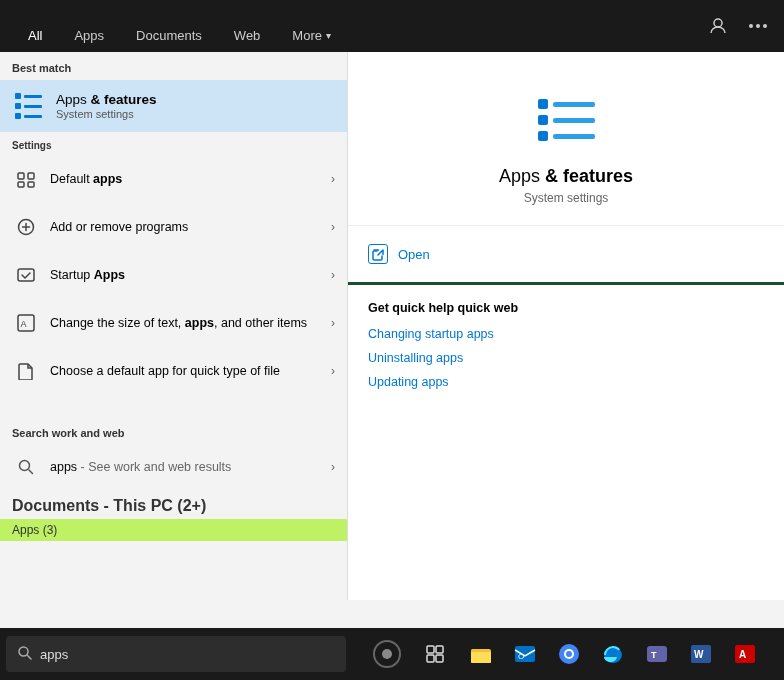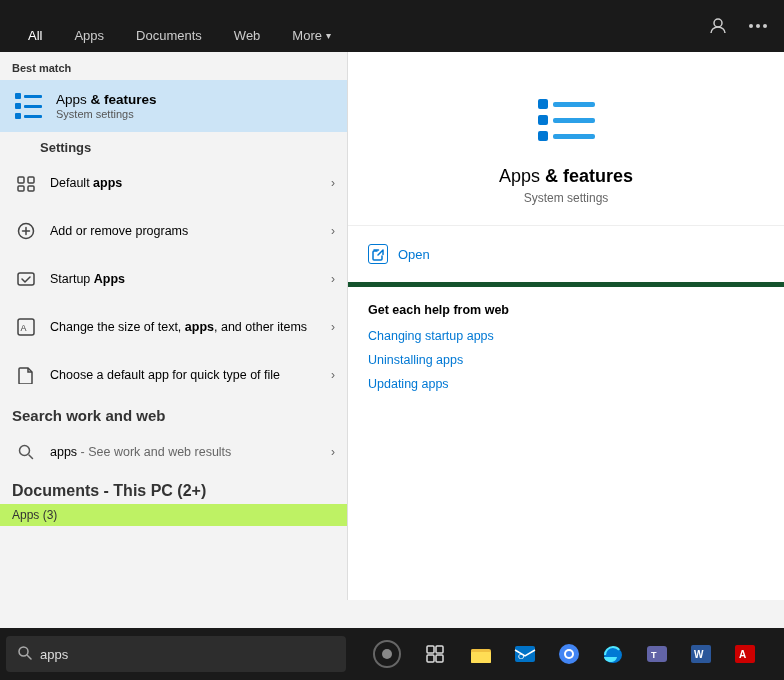--- a/index.html
+++ b/index.html
@@ -112,26 +112,25 @@
       background: #0078d4;
       border-radius: 1px;
     }
     .best-match-text { flex: 1; }
     .best-match-title { font-size: 13.5px; color: #000; }
     .best-match-title b { font-weight: 700; }
     .best-match-sub { font-size: 11px; color: #555; margin-top: 1px; }
 
     
     .settings-label {
-      font-size: 13px;
+      font-size: 10px;
       font-weight: 600;
       color: #333;
       padding: 8px 12px 4px 12px;
       background: #f3f3f3;
-      margin-left: 28px;
     }
     .settings-item {
       display: flex;
       align-items: center;
       padding: 10px 12px;
       background: #f3f3f3;
       cursor: pointer;
       border-bottom: none;
     }
     .settings-item-icon {
@@ -152,25 +151,26 @@
     }
     .settings-item-label b { font-weight: 700; }
     .settings-chevron {
       color: #666;
       font-size: 12px;
       flex-shrink: 0;
     }
 
     
     .search-web-label {
-      font-size: 15px;
+      font-size: 11px;
       font-weight: 600;
       color: #333;
       padding: 8px 12px 4px 12px;
       background: #f3f3f3;
+      margin-top: 24px;
     }
     .search-web-item {
       display: flex;
       align-items: center;
       padding: 10px 12px;
       background: #f3f3f3;
       cursor: pointer;
     }
     .search-web-icon {
       width: 28px;
@@ -258,21 +258,21 @@
     }
     .right-app-title b { font-weight: 700; }
     .right-app-sub {
       font-size: 12px;
       color: #666;
     }
 
     
     .open-section {
       padding: 18px 20px;
-      border-bottom: 5px solid #14532d;
+      border-bottom: 3px solid #14532d;
     }
     .open-btn {
       display: flex;
       align-items: center;
       gap: 10px;
       cursor: pointer;
     }
     .open-btn-icon {
       width: 20px;
       height: 20px;
@@ -545,21 +545,21 @@
           <svg width="13" height="13" viewBox="0 0 13 13" fill="none">
             <path d="M2 2h4.5M11 2v4.5M11 2L6 7" stroke="#0078d4" stroke-width="1.5" stroke-linecap="round"></path>
             <path d="M5 3H2a1 1 0 00-1 1v7a1 1 0 001 1h7a1 1 0 001-1V8" stroke="#0078d4" stroke-width="1.5" stroke-linecap="round"></path>
           </svg>
         </div>
         <span class="open-btn-label">Open</span>
       </div>
     </div>
 
     <div class="quick-help-section">
-      <div class="quick-help-title">Get each help from web</div>
+      <div class="quick-help-title">Get quick help quick web</div>
       <a class="quick-help-link">Changing startup apps</a>
       <a class="quick-help-link">Uninstalling apps</a>
       <a class="quick-help-link">Updating apps</a>
     </div>
 
   </div>
 </div>
 
 <div class="taskbar">
   <div class="taskbar-search">

